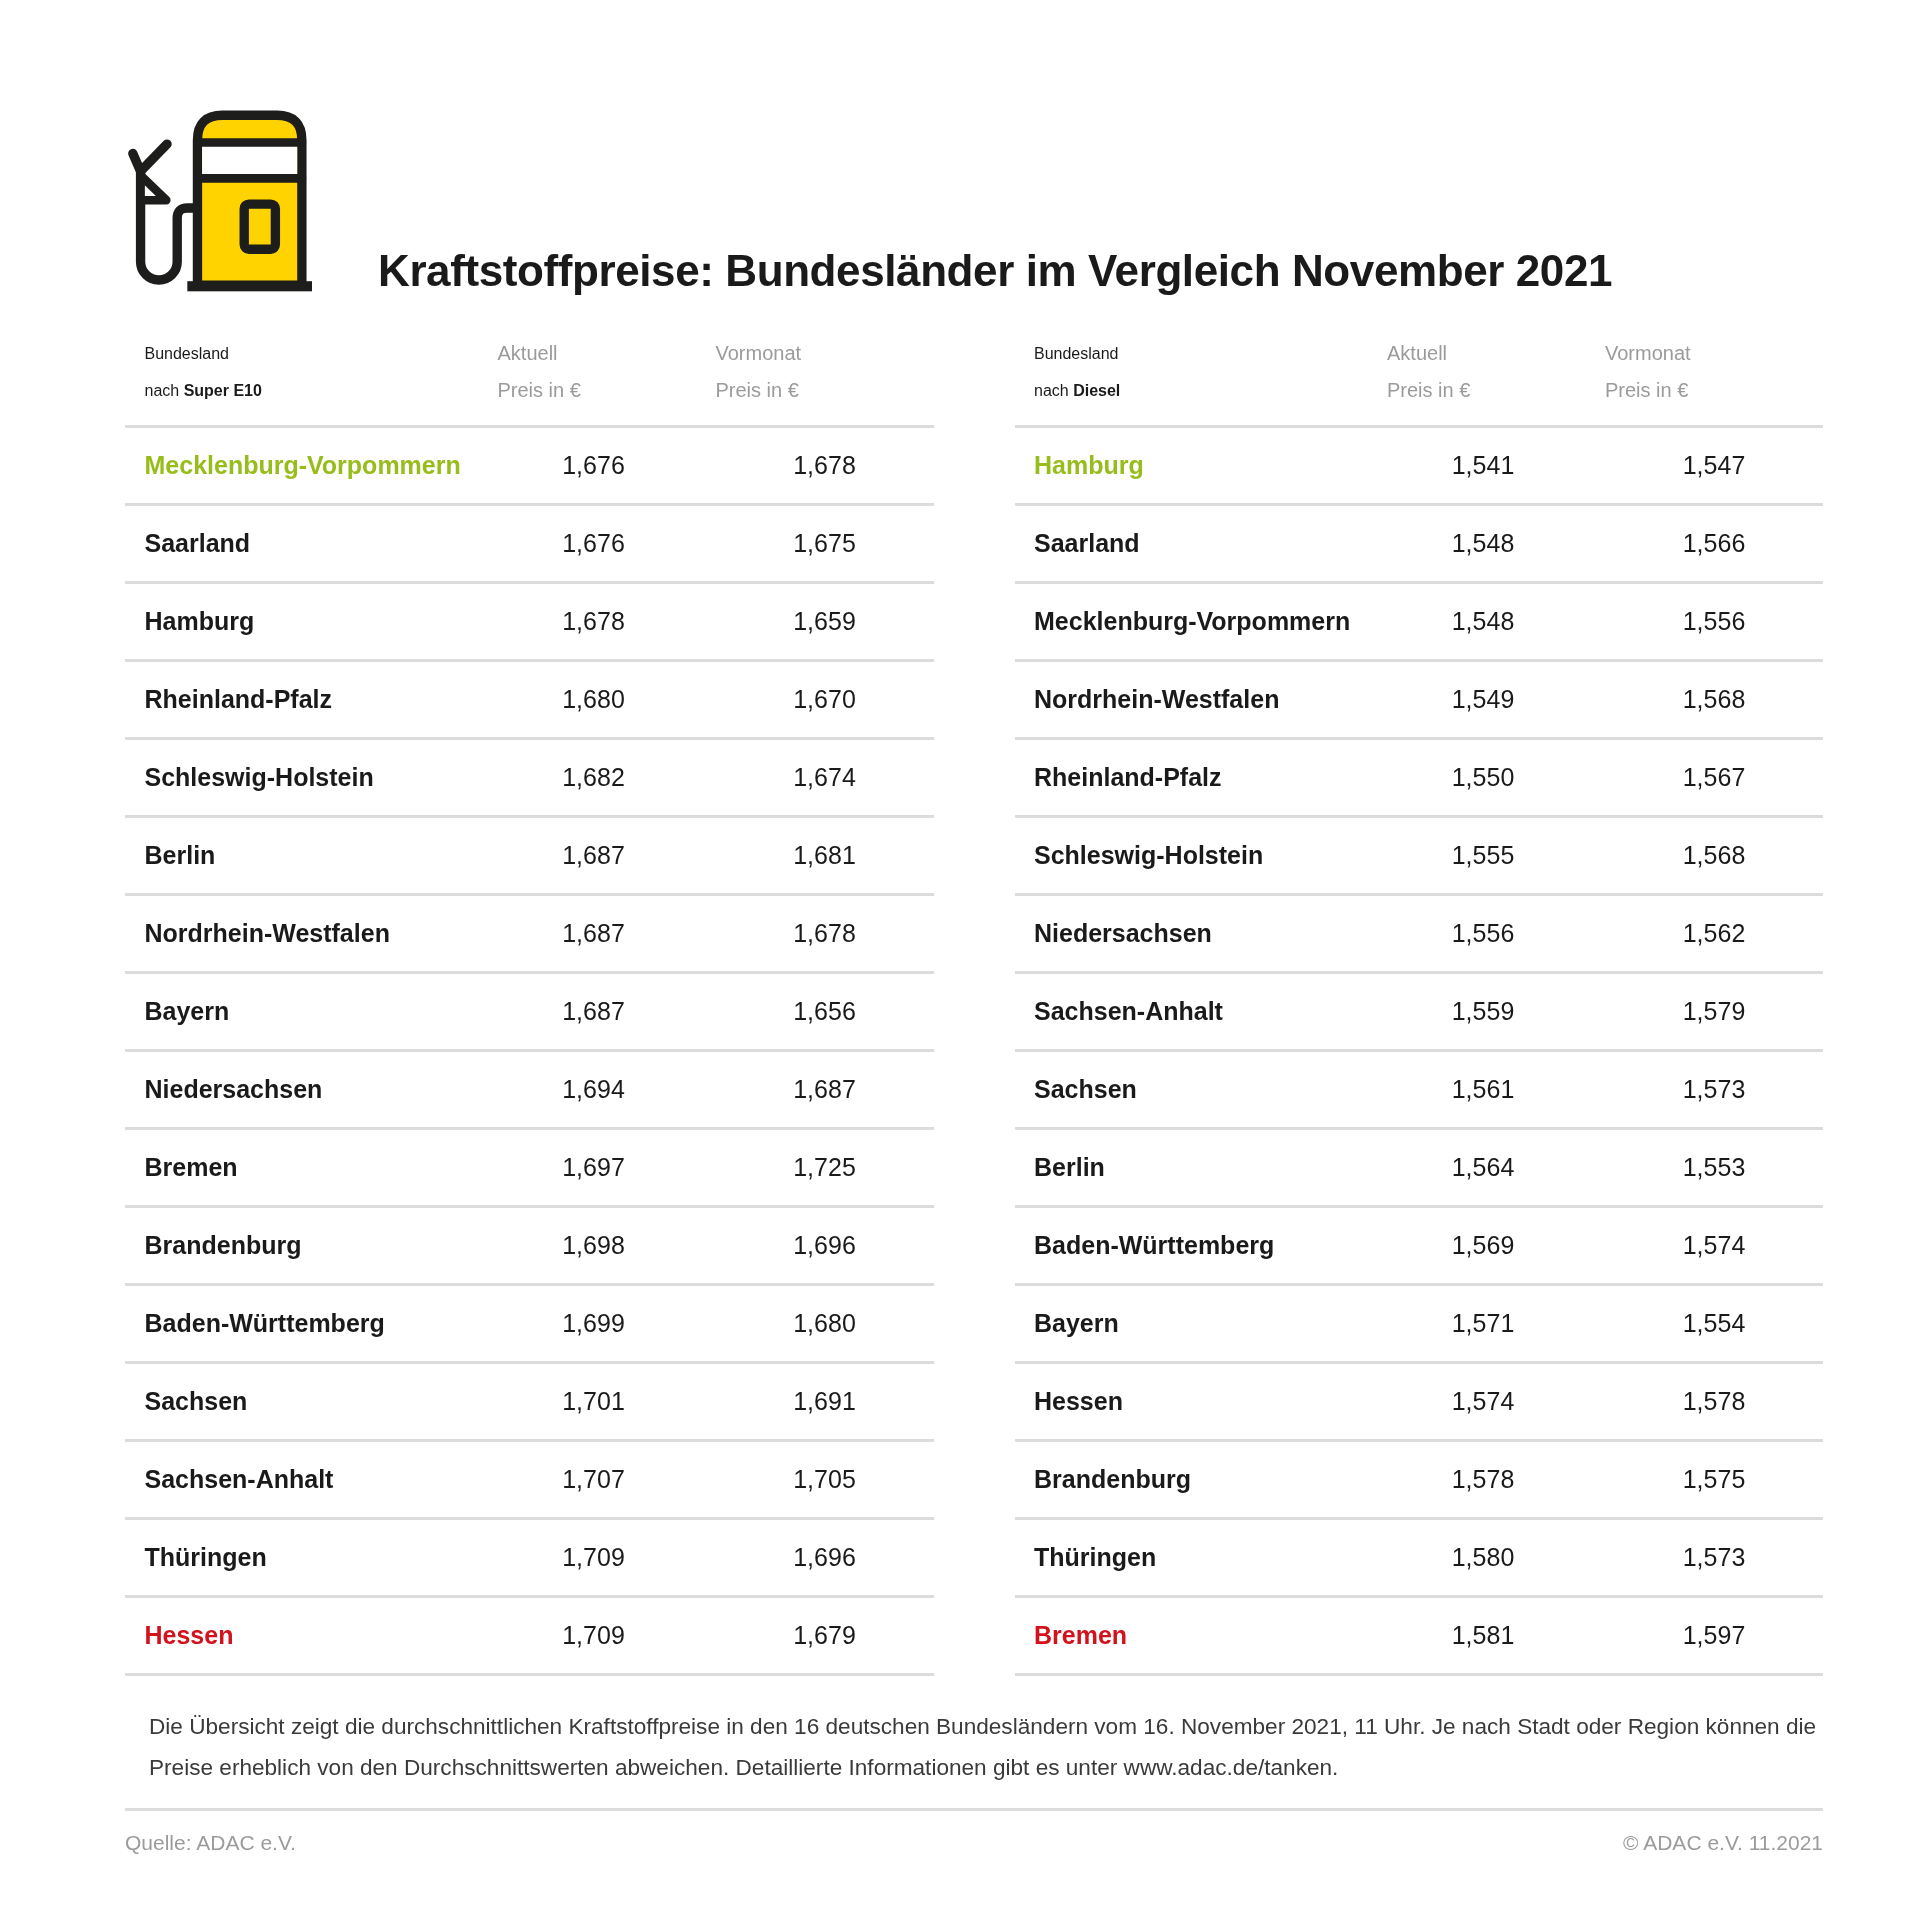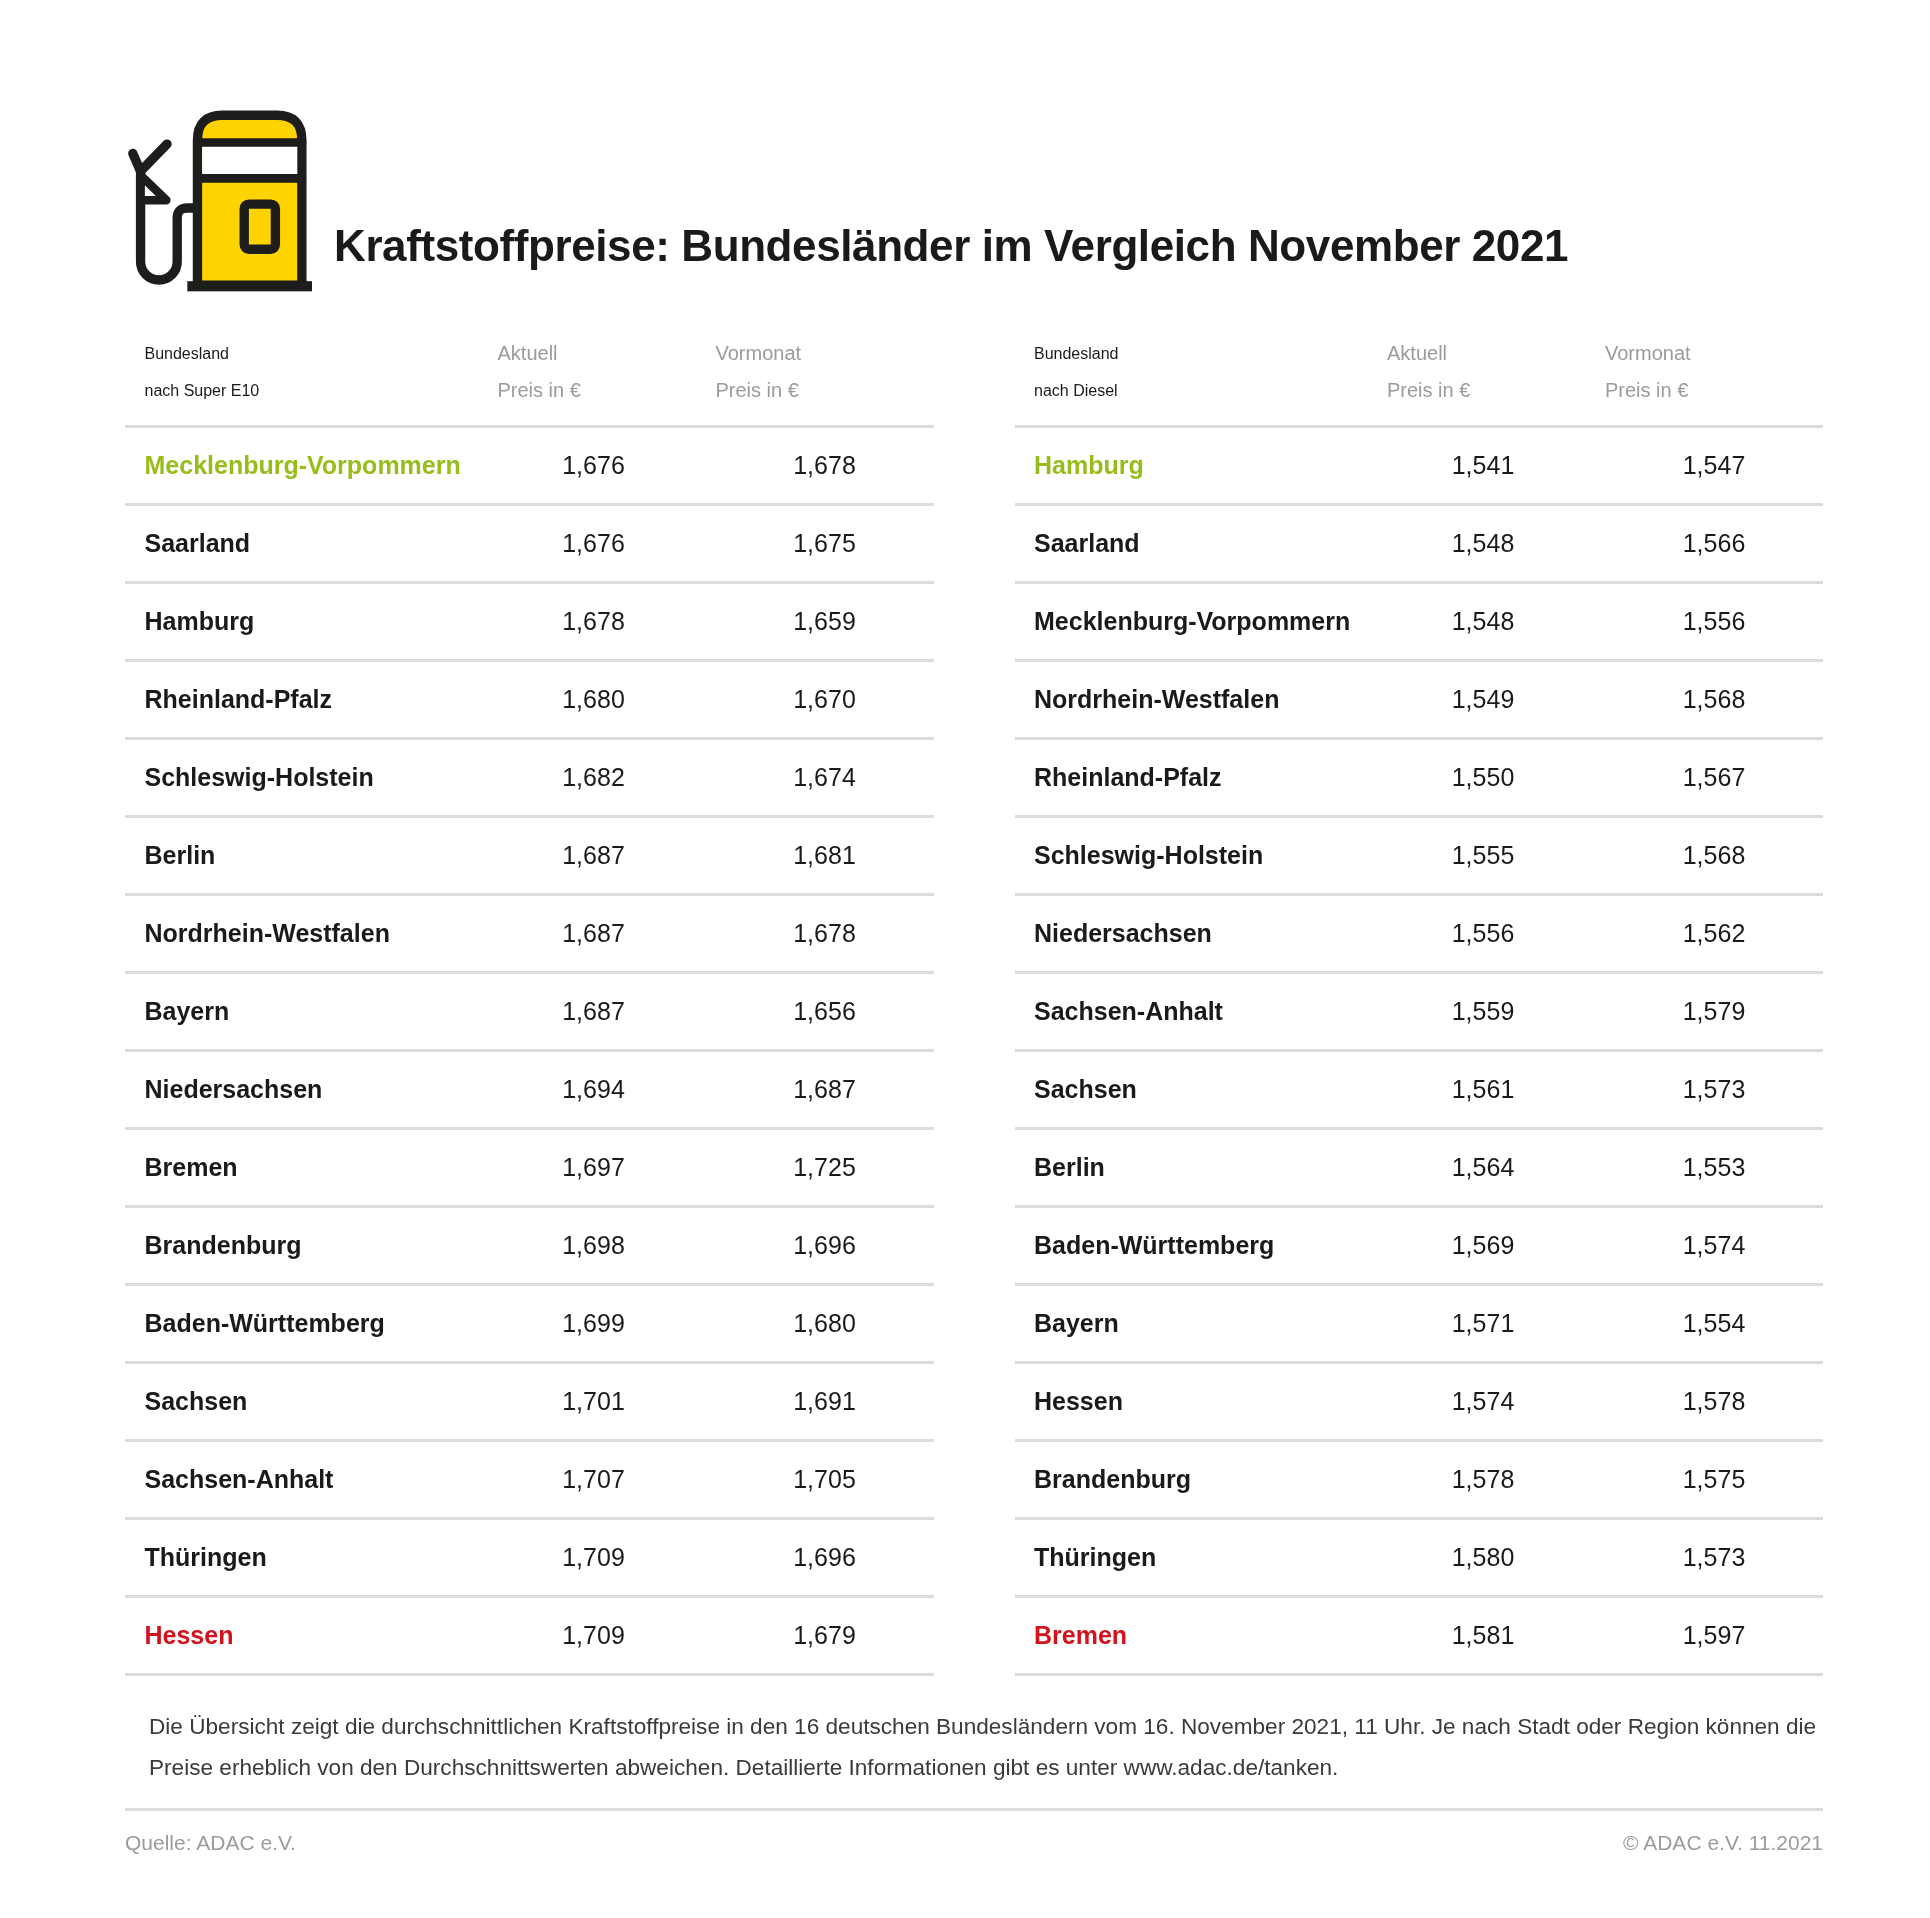--- a/index.html
+++ b/index.html
@@ -3,28 +3,28 @@
 <meta charset="utf-8">
 <style>
   html,body{margin:0;padding:0;background:#ffffff;}
   body{
     width:1930px;height:1919px;overflow:hidden;
     font-family:"Liberation Sans",sans-serif;color:#1a1a1a;
     --green:#97bd1b; --red:#d2121c; --yellow:#ffd300; --ink:#1d1d1b;
     --gray:#9b9b9b; --line:#dcdcdc;
   }
   .page{box-sizing:border-box;width:1930px;height:1919px;padding:109px 107px 0 125px;}
-  .masthead{display:flex;align-items:center;height:187px;}
+  .masthead{display:flex;align-items:flex-end;height:187px;gap:44px;}
   .pump{width:187px;height:187px;flex:0 0 auto;}
   .title{font-size:44px;font-weight:700;letter-spacing:-0.4px;margin:87px 0 0 22px;white-space:nowrap;}
   .tables{display:flex;gap:81px;margin-top:39px;}
   .table{flex:1;min-width:0;}
   .thead{display:flex;align-items:flex-start;border-bottom:3.1px solid var(--line);padding-bottom:15.6px;}
   .th-name{flex:1;font-size:16px;line-height:37px;color:#1a1a1a;padding-left:19.5px;}
-  .th-name b{font-weight:400;margin-top:25px;}
+  .th-name b{font-weight:700;margin-top:25px;}
   .th-num{width:218px;text-align:left;font-size:20px;line-height:37px;color:var(--gray);}
   .trow{display:flex;align-items:center;height:75px;border-bottom:3.1px solid var(--line);font-size:25px;gap:13px;}
   .td-name{flex:1;font-weight:700;padding-left:19.5px;white-space:nowrap;}
   .td-num{width:218px;text-align:center;}
   .trow.green .td-name{color:var(--green);}
   .trow.red .td-name{color:var(--red);}
   .footnote{margin-top:30px;font-size:22.6px;line-height:41px;color:#3a3a3a;}
   .footnote div{white-space:nowrap;margin-left:24px;}
   .bottombar{margin-top:20px;border-top:3.1px solid var(--line);padding-top:20px;
     display:flex;justify-content:space-between;font-size:21px;color:var(--gray);}

